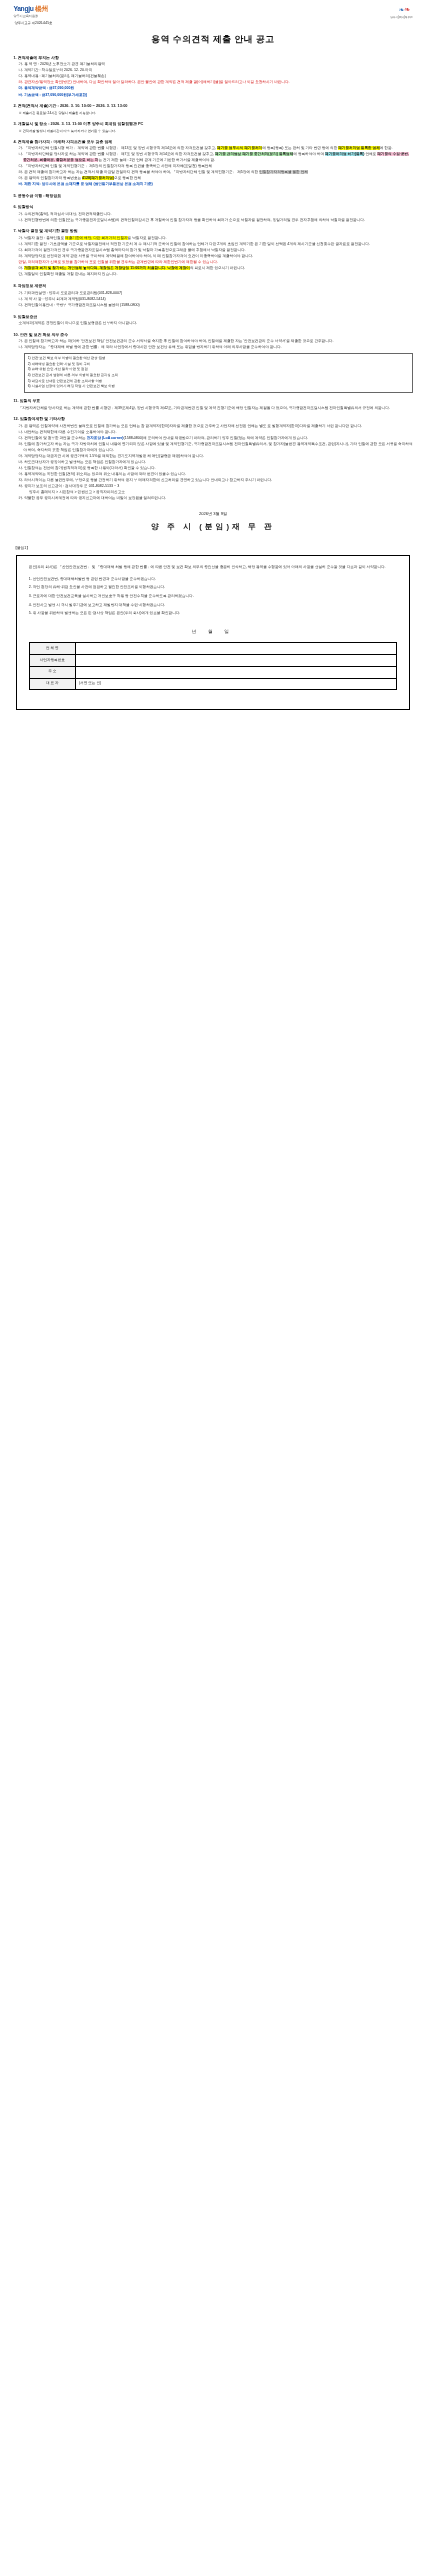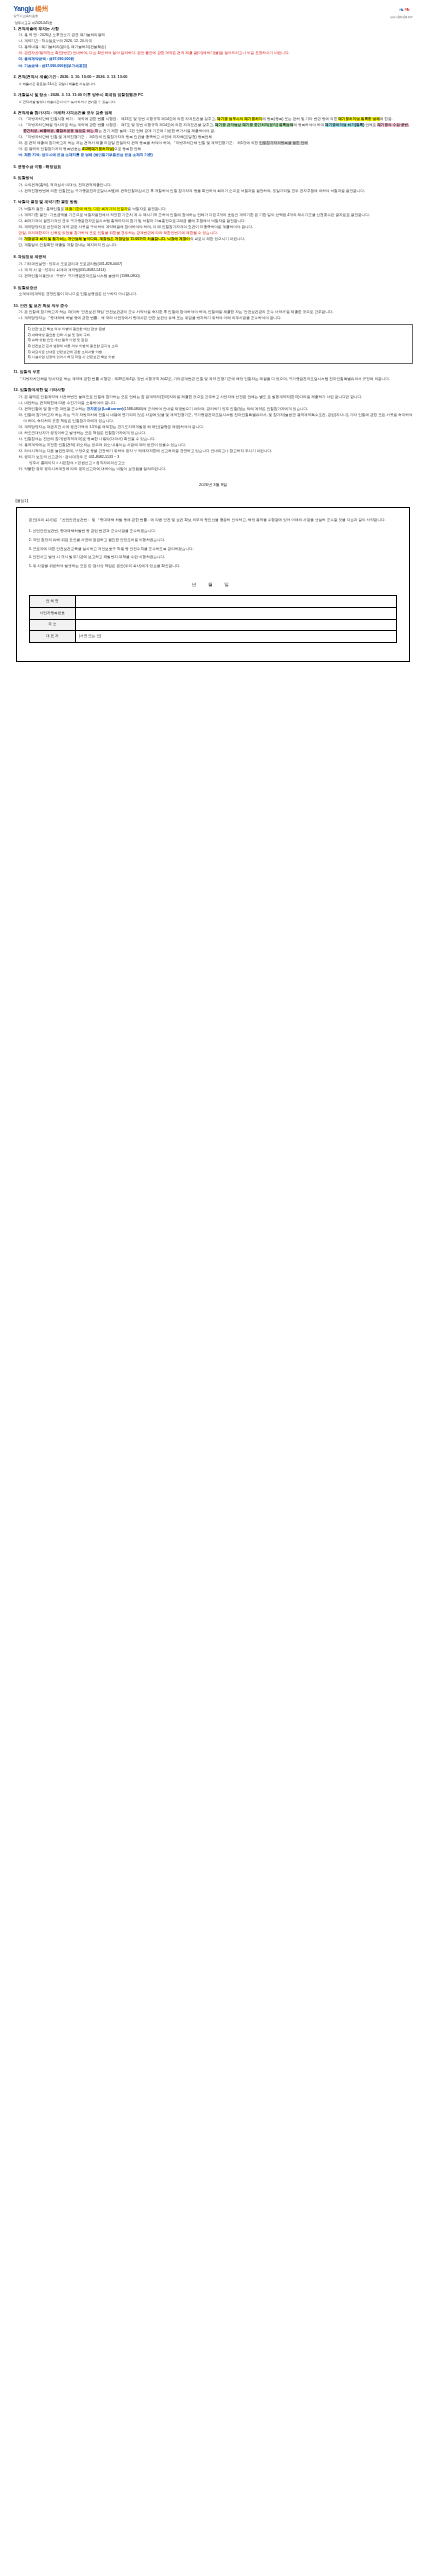--- a/index.html
+++ b/index.html
@@ -188,20 +188,21 @@
       <div class="logo-sub">양주시교육지원청</div>
     </div>
     <div class="emblem">
       <span class="swirl">❧</span>
       <span class="swirl2">❧</span>
       <span class="ename">양주시(분임)재무관</span>
     </div>
   </div>
   <div class="doc-no">양주시교규 제2026-645호</div>
 
+  <div class="doc-title">용역 수의견적 제출 안내 공고</div>
 
   <div class="sec">
     <div class="sec-title">
       <span>1.</span>
       <span>견적제출에 부치는 사항</span>
     </div>
     <div class="lvl1">
       <p>가. 용 역 명 : 2026년 노후정소기 관경 폐기물처리용역</p>
       <p>나. 계약기간 : 착수일로부터 2026. 12. 20.까지</p>
       <p>다. 용역내용 : 폐기물처리(분리), 폐기물처리(건물훼손)</p>
@@ -366,20 +367,21 @@
       <p class="indent-hang">사. 입찰참여는 전산에 참가(원칙적격자)로 등록한 나용이(다라서) 확인할 수 있습니다.</p>
       <p class="indent-hang">아. 용역계약에는 목정한 입찰(견적) 취소되는 있으며 취소 내용이는 사항에 따라 변경이 있을수 있습니다.</p>
       <p class="indent-hang">자. 라서시적이는 다른 물건업무에, 부당으로 등을 간정하기 위하여 공지 부 매매자격한에 신고처리를 경영하고 있습니다 안내되고나 참고하지 주시기 바랍니다.</p>
       <p class="indent-hang">차. 공지가 보조의 신고관이 : 검사대장우 문 031-8082-5133 ~ 3</p>
       <p class="lvl2">양주시 홈페이지 &gt; 시민참여 &gt; 민원신고 &gt; 공직자비리신고소</p>
       <p class="indent-hang">카. 약불한 공무 공지시차계정에 따라 공지신고자에 대하여는 비밀이 보장됨을 알려드립니다.</p>
     </div>
   </div>
 
   <div class="date-line">2026년 3월 9일</div>
+  <div class="signer">양 주 시 (분임)재 무 관</div>
 
   <div class="attach-label">【붙임1】</div>
 
   <div class="attach-page">
     <div class="attach-body">
       <p>본인(우리 회사)은 「산업안전보건법」 및 「중대재해 처벌 등에 관한 법률」에 따른 안전 및 보건 확보 의무의 중요성을 충분히 인식하고, 해당 용역을 수행함에 있어 아래의 사항을 성실히 준수할 것을 다음과 같이 서약합니다.</p>
       <div class="spacer-sm"></div>
       <p>1. 산업안전보건법, 중대재해처벌법 등 관련 법령과 준수사항을 준수하겠습니다.</p>
       <p>2. 작업 현장의 유해·위험 요인을 사전에 점검하고 필요한 안전조치를 이행하겠습니다.</p>
       <p>3. 근로자에 대한 안전보건교육을 실시하고 개인보호구 착용 등 안전수칙을 준수하도록 관리하겠습니다.</p>

